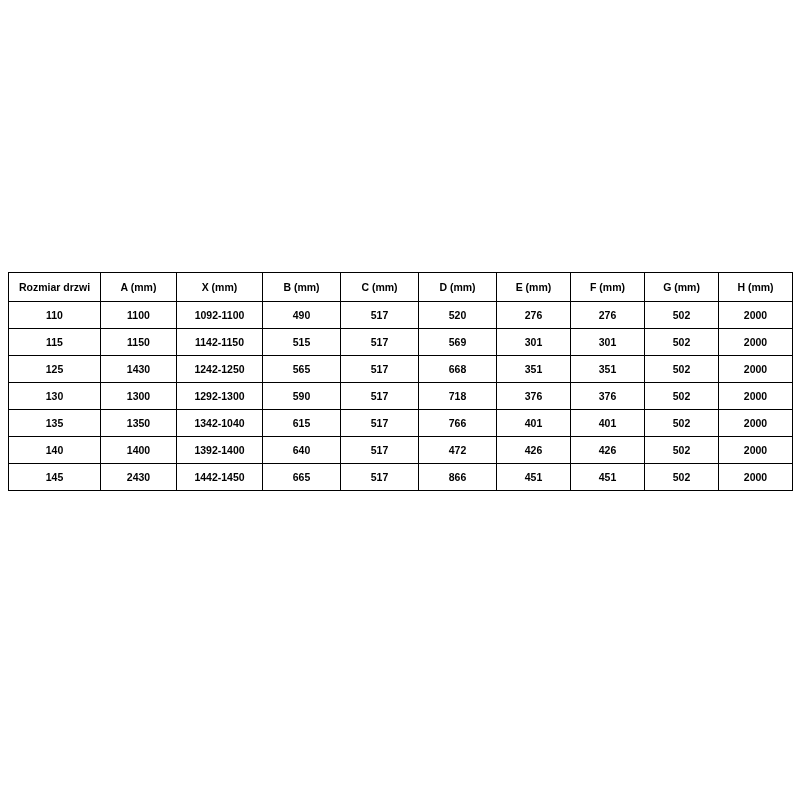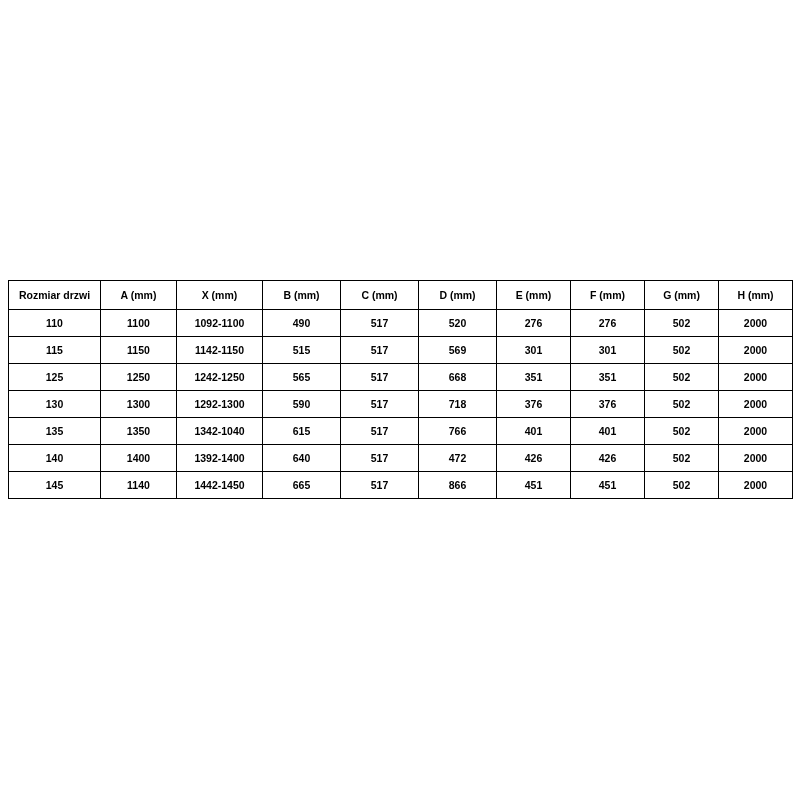--- a/index.html
+++ b/index.html
@@ -10,21 +10,21 @@
     width: 800px;
     height: 800px;
     background: #ffffff;
     font-family: "Liberation Sans", sans-serif;
     position: relative;
     overflow: hidden;
   }
   #spec-table-wrapper {
     position: absolute;
     left: 8px;
-    top: 280px;
+    top: 272px;
     width: 784px;
   }
   table.spec-table {
     border-collapse: collapse;
     width: 784px;
     table-layout: fixed;
   }
   table.spec-table th,
   table.spec-table td {
     border: 1px solid #000000;
@@ -107,21 +107,21 @@
           <td>515</td>
           <td>517</td>
           <td>569</td>
           <td>301</td>
           <td>301</td>
           <td>502</td>
           <td>2000</td>
         </tr>
         <tr>
           <td>125</td>
-          <td>1250</td>
+          <td>1430</td>
           <td>1242-1250</td>
           <td>565</td>
           <td>517</td>
           <td>668</td>
           <td>351</td>
           <td>351</td>
           <td>502</td>
           <td>2000</td>
         </tr>
         <tr>
@@ -155,21 +155,21 @@
           <td>640</td>
           <td>517</td>
           <td>472</td>
           <td>426</td>
           <td>426</td>
           <td>502</td>
           <td>2000</td>
         </tr>
         <tr>
           <td>145</td>
-          <td>1140</td>
+          <td>2430</td>
           <td>1442-1450</td>
           <td>665</td>
           <td>517</td>
           <td>866</td>
           <td>451</td>
           <td>451</td>
           <td>502</td>
           <td>2000</td>
         </tr>
       </tbody>

